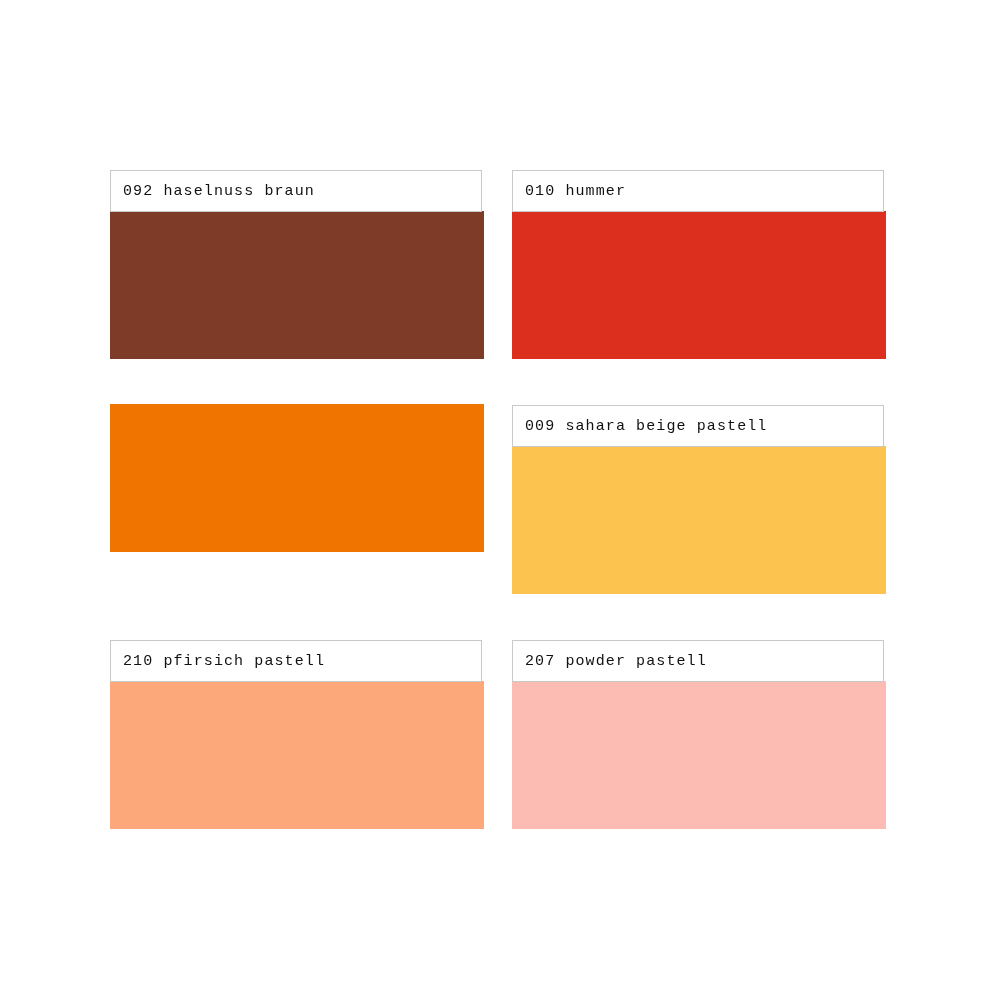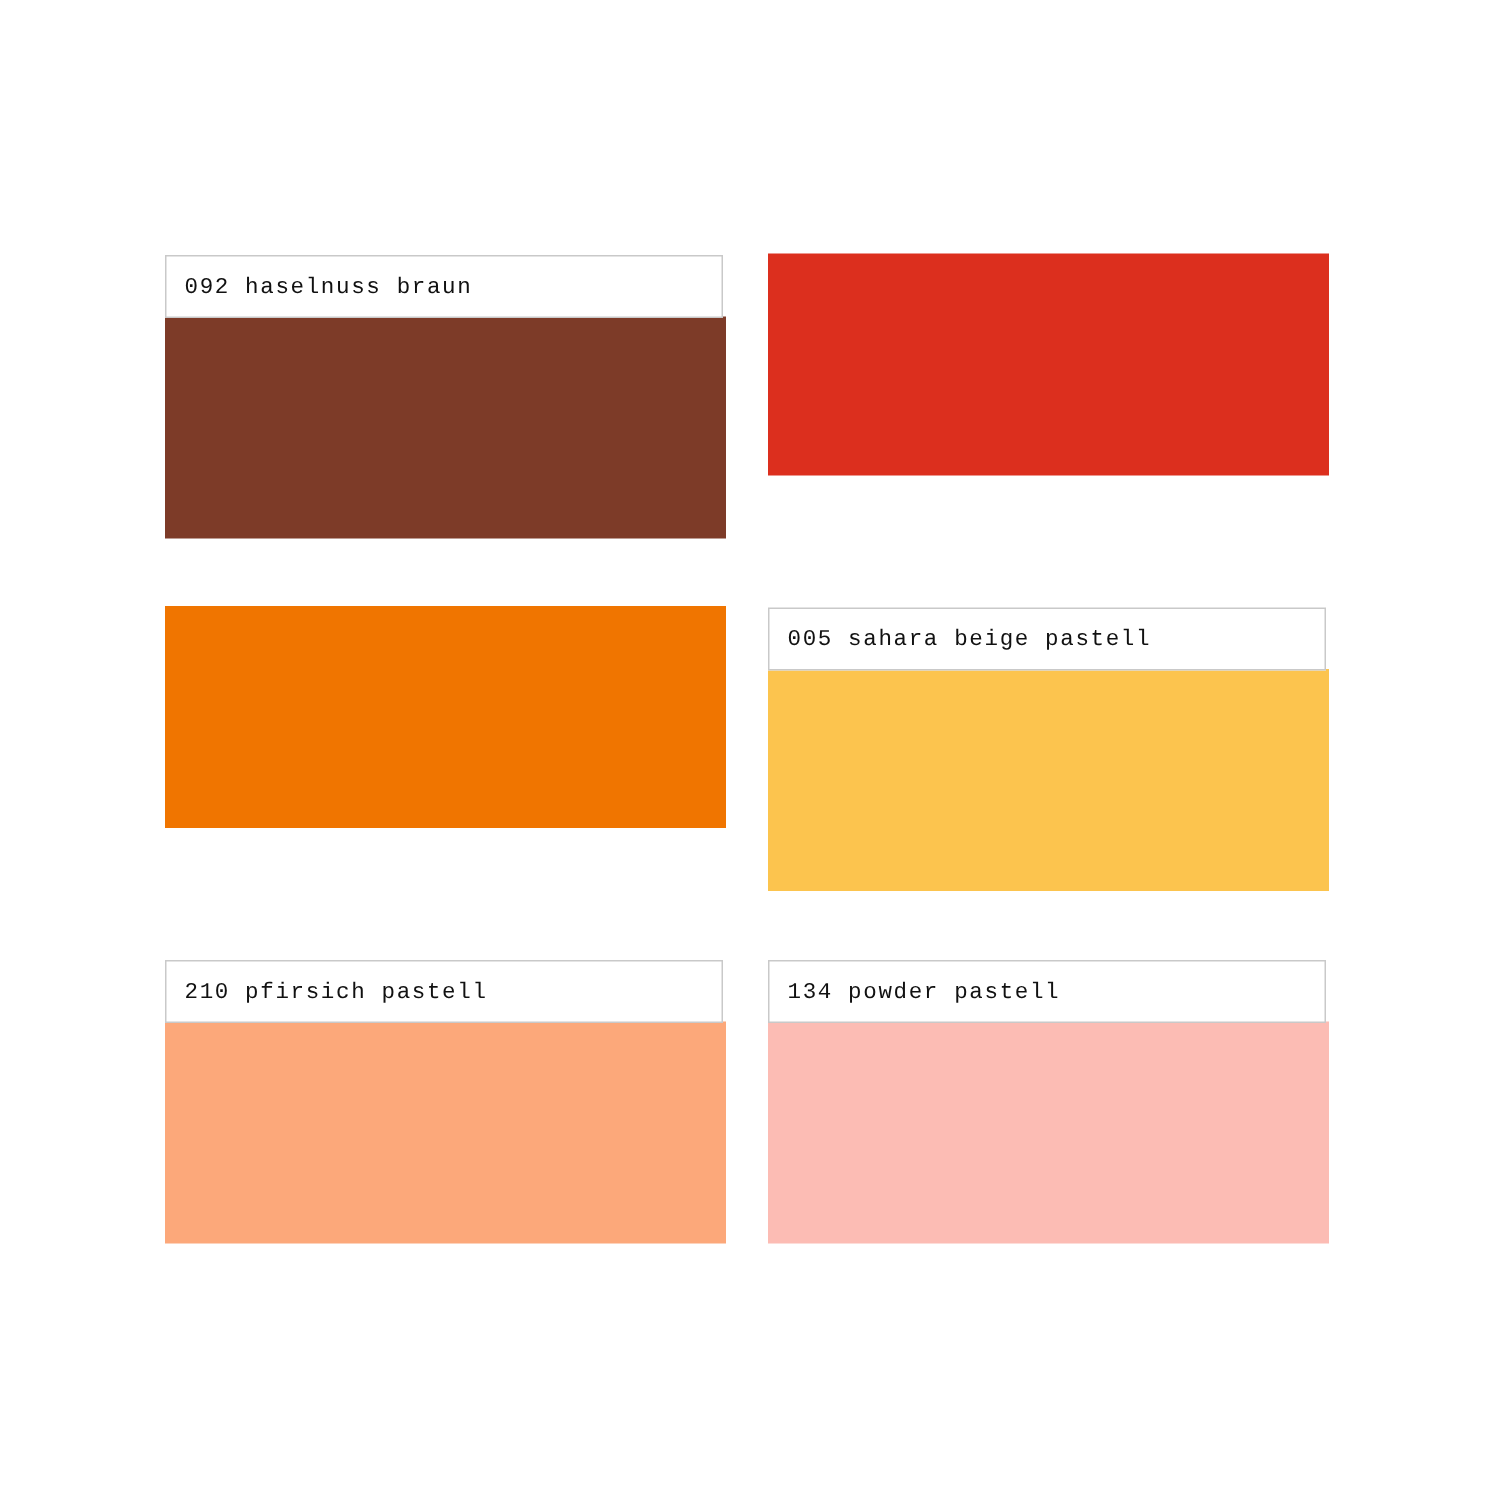--- a/index.html
+++ b/index.html
@@ -74,42 +74,45 @@
   <div class="swatch-grid">
 
     <div class="swatch-card">
       <div class="swatch-label-box">
         <span class="swatch-label-text">092 haselnuss braun</span>
       </div>
       <div class="swatch-color-block" style="background-color: rgb(125, 59, 40);"></div>
     </div>
 
     <div class="swatch-card">
+      <div class="swatch-label-box">
+        <span class="swatch-label-text">010 hummer</span>
+      </div>
       <div class="swatch-color-block" style="background-color: rgb(220, 47, 30);"></div>
     </div>
 
     <div class="swatch-card">
       <div class="swatch-color-block" style="background-color: rgb(240, 117, 0);"></div>
     </div>
 
     <div class="swatch-card">
       <div class="swatch-label-box">
-        <span class="swatch-label-text">005 sahara beige pastell</span>
+        <span class="swatch-label-text">009 sahara beige pastell</span>
       </div>
       <div class="swatch-color-block" style="background-color: rgb(252, 196, 78);"></div>
     </div>
 
     <div class="swatch-card">
       <div class="swatch-label-box">
         <span class="swatch-label-text">210 pfirsich pastell</span>
       </div>
       <div class="swatch-color-block" style="background-color: rgb(252, 168, 122);"></div>
     </div>
 
     <div class="swatch-card">
       <div class="swatch-label-box">
-        <span class="swatch-label-text">134 powder pastell</span>
+        <span class="swatch-label-text">207 powder pastell</span>
       </div>
       <div class="swatch-color-block" style="background-color: rgb(252, 188, 180);"></div>
     </div>
 
   </div>
 </div>
 
 </body></html>

